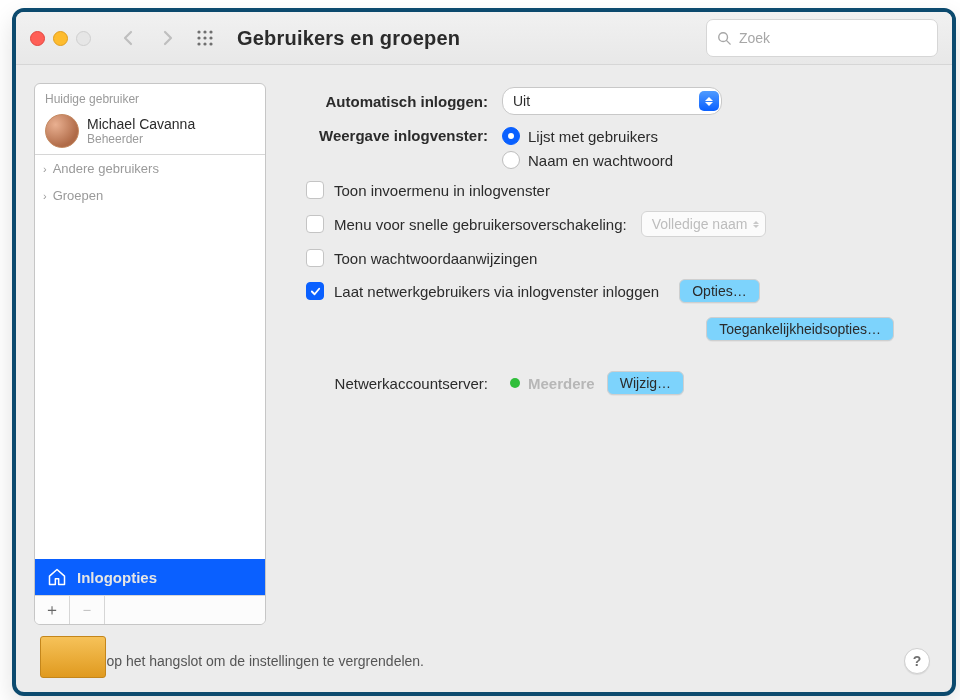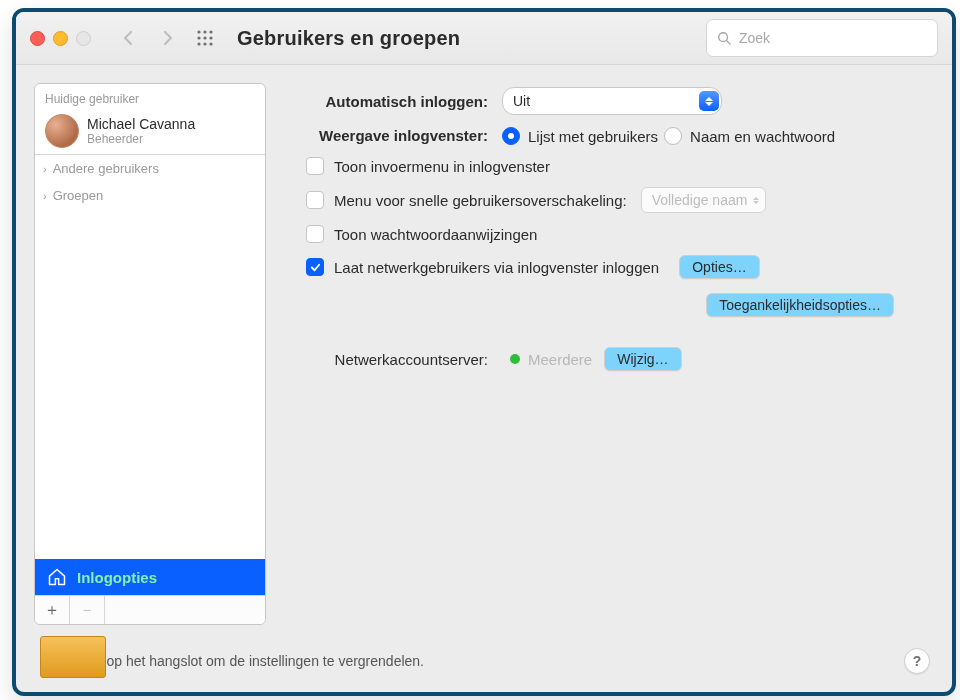--- a/index.html
+++ b/index.html
@@ -46,56 +46,56 @@
   .scard{flex:1;background:#fff;border:1px solid var(--border2);border-radius:6px;display:flex;flex-direction:column;overflow:hidden;}
   .shead{font-size:12px;color:var(--muted);padding:8px 10px 4px;}
   .urow{display:flex;align-items:center;gap:8px;padding:4px 10px 6px;}
   .avatar{width:32px;height:32px;border-radius:50%;background:radial-gradient(circle at 30% 30%,#e9b091,#b06b48 70%);border:1px solid #c48960;}
   .uname{font-size:14px;font-weight:500;}
   .urole{font-size:12px;color:var(--muted);}
   .sdivider{height:1px;background:var(--border);}
   .sitem{display:flex;align-items:center;gap:6px;padding:6px 8px;color:var(--muted);font-size:13px;}
   .chev{font-size:11px;color:var(--muted);}
   .spacer{flex:1;}
-  .selrow{background:var(--sel);color:#86efac;display:flex;align-items:center;gap:10px;padding:8px 12px;font-size:15px;font-weight:600;}
+  .selrow{background:var(--sel);color:#e5e5e5;display:flex;align-items:center;gap:10px;padding:8px 12px;font-size:15px;font-weight:600;}
   .selrow svg{display:block;}
   .footerbar{height:28px;border-top:1px solid var(--border);display:flex;align-items:center;background:#fcfcfc;}
   .fbtn{width:34px;height:100%;display:flex;align-items:center;justify-content:center;border-right:1px solid var(--border);color:#666;font-size:16px;}
   .fbtn.dis{color:#c0c0c0;}
   
   .content{flex:1;background:transparent;padding:4px 2px 0 4px;}
   .row{display:flex;align-items:center;margin-bottom:12px;}
   .rlabel{width:200px;text-align:right;margin-right:14px;font-size:15px;font-weight:700;}
   .rlabel.normal{font-weight:500;}
   .popup{display:flex;align-items:center;background:#fff;border:1px solid #c8c8c8;border-radius:12px;height:26px;min-width:206px;padding:0 2px 0 10px;font-size:14px;position:relative;}
   .popup .endcap{margin-left:auto;width:20px;height:20px;border-radius:5px;background:linear-gradient(#4f9bff,#0a60ff);display:flex;flex-direction:column;align-items:center;justify-content:center;gap:0;}
   .popup .caret{width:0;height:0;border-left:4px solid transparent;border-right:4px solid transparent;}
   .popup .caret.up{border-bottom:4px solid #fff;}
   .popup .caret.down{border-top:4px solid #fff;margin-top:1px;}
-  .radiogrp{display:flex;flex-direction:row;gap:6px;}
+  .radiogrp{display:flex;flex-direction:column;gap:6px;}
   .rad{display:flex;align-items:center;gap:8px;font-size:15px;}
   .radio{width:16px;height:16px;border-radius:50%;border:1px solid #bdbdbd;background:#fff;display:flex;align-items:center;justify-content:center;}
   .radio.sel{border-color:#0a60ff;background:#0a60ff;}
   .radio.sel::after{content:"";width:6px;height:6px;border-radius:50%;background:#fff;}
   .cks{margin:8px 0 0 18px;display:flex;flex-direction:column;gap:12px;}
   .ck{display:flex;align-items:center;gap:10px;font-size:15px;}
   .checkbox{width:16px;height:16px;border-radius:4px;border:1px solid #c4c4c4;background:#fff;display:flex;align-items:center;justify-content:center;flex:0 0 auto;}
   .checkbox.on{background:#0a60ff;border-color:#0a60ff;}
   .checkbox.on svg{display:block;}
   .pillbtn{background:#7dd3fc;border:1px solid #cfcfcf;border-radius:6px;padding:3px 12px;font-size:14px;box-shadow:0 1px 0 rgba(0,0,0,.04);}
   .smallpopup{background:#fbfbfb;border:1px solid #d4d4d4;border-radius:6px;height:24px;display:flex;align-items:center;padding:0 6px 0 10px;color:#bdbdbd;font-size:14px;gap:6px;}
   .smallpopup .caps{display:flex;flex-direction:column;align-items:center;}
   .smallpopup .caps span{width:0;height:0;border-left:3px solid transparent;border-right:3px solid transparent;}
   .smallpopup .caps .u{border-bottom:3px solid #c8c8c8;}
   .smallpopup .caps .d{border-top:3px solid #c8c8c8;margin-top:1px;}
   .accrow{display:flex;justify-content:flex-end;margin:14px 34px 0 0;}
   .netrow{display:flex;align-items:center;margin-top:30px;}
   .netrow .rlabel{width:200px;}
   .statusdot{width:10px;height:10px;border-radius:50%;background:var(--green);margin:0 8px;}
-  .mutedtxt{color:#b7b7b7;font-size:15px;}
+  .mutedtxt{color:#b7b7b7;font-size:15px;font-weight:bold;}
   
   .lockbar{height:62px;border-top:1px solid transparent;display:flex;align-items:center;padding:0 22px;gap:14px;}
   .lock{width:28px;height:34px;position:relative;}
   .lock .body{width:24px;height:18px;background:linear-gradient(#f6c259,#e09a1f);border:1px solid #c4861b;border-radius:3px;position:absolute;bottom:0;left:2px;}
   .lock .shackle{width:16px;height:14px;border:3px solid #bfbfbf;border-bottom:none;border-radius:10px 10px 0 0;position:absolute;top:0;left:5px;background:transparent;}
   .locktxt{font-size:14px;color:#555;}
   .help{margin-left:auto;width:24px;height:24px;border-radius:50%;background:#fff;border:1px solid #cfcfcf;display:flex;align-items:center;justify-content:center;color:#707070;font-weight:600;font-size:14px;box-shadow:0 1px 1px rgba(0,0,0,.08);}
 </style>
 </head>
 <body>

